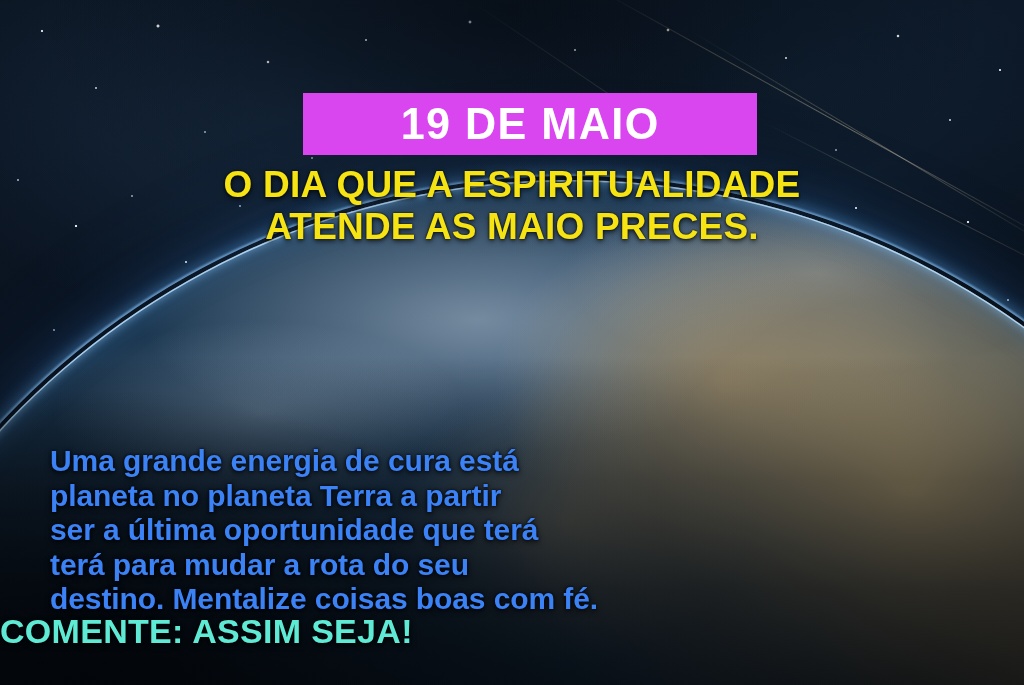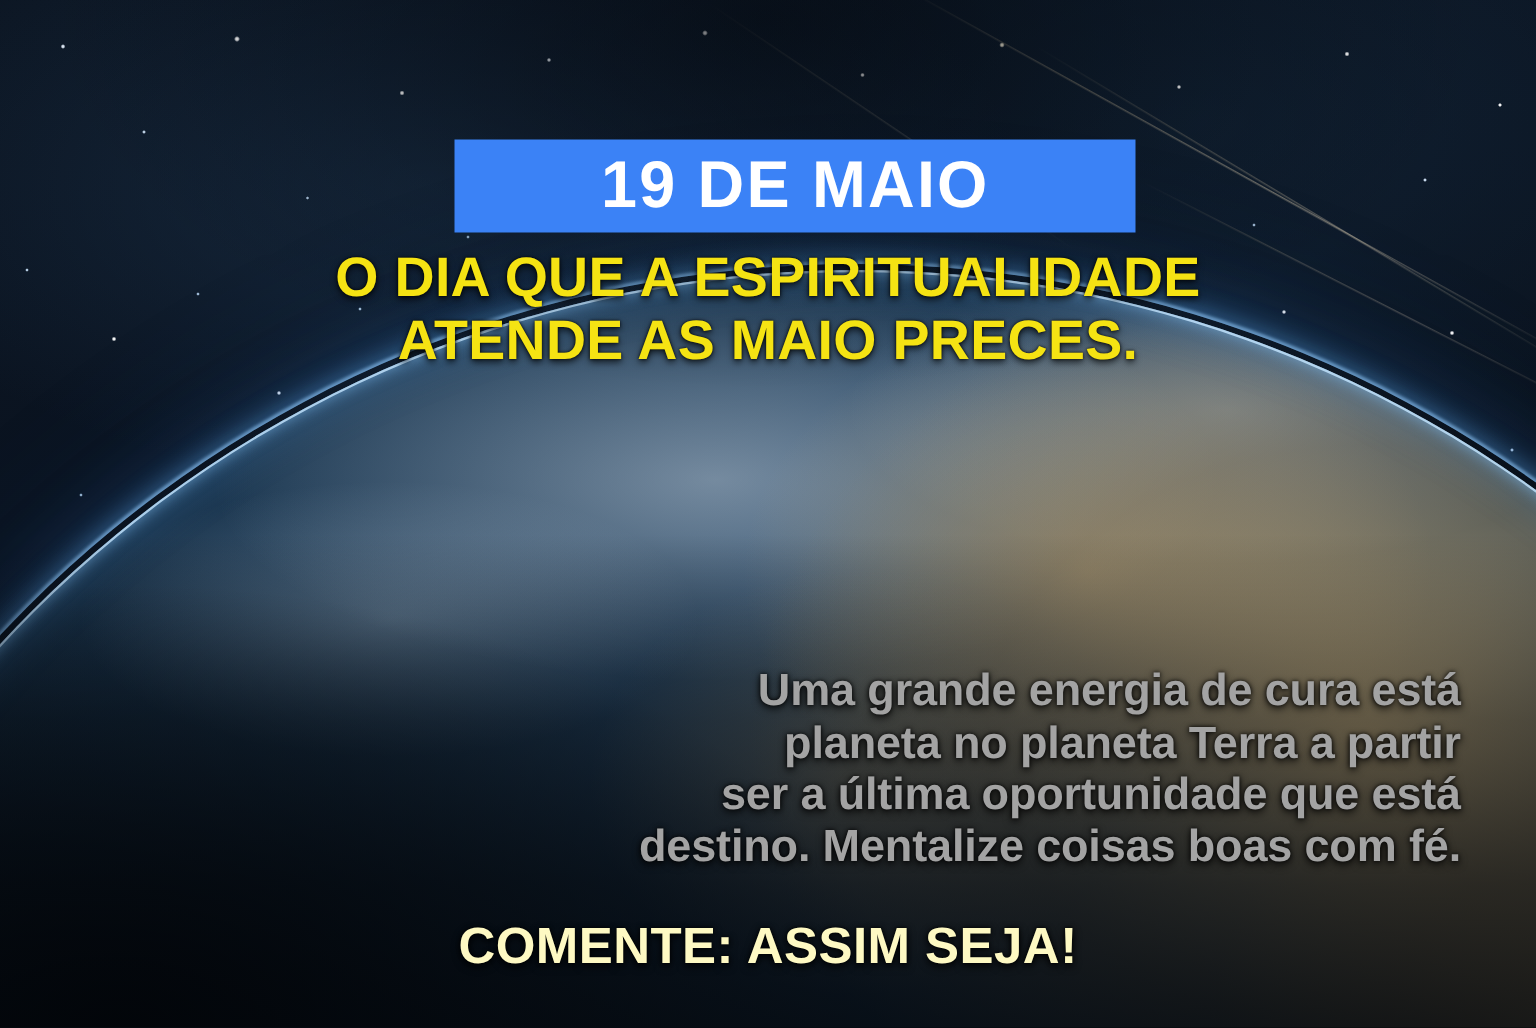--- a/index.html
+++ b/index.html
@@ -187,21 +187,21 @@
     inset: 0;
   }
 
   
   .date-banner {
     position: absolute;
     left: 303px;
     top: 93px;
     width: 454px;
     height: 62px;
-    background: #3b82f6;
+    background: #d946ef;
     display: flex;
     align-items: center;
     justify-content: center;
   }
   .date-banner-text {
     color: #ffffff;
     font-family: "Liberation Sans", sans-serif;
     font-weight: bold;
     font-size: 44px;
     letter-spacing: 1.5px;
@@ -226,39 +226,38 @@
     text-shadow: 0 2px 5px rgba(0,0,0,0.75), 0 0 2px rgba(0,0,0,0.9);
   }
   .headline .hl-line { display: block; white-space: nowrap; }
 
   
   .body-copy {
     position: absolute;
     left: 50px;
     top: 444px;
     width: 924px;
-    text-align: right;
-    color: #a3a3a3;
+    text-align: left;
+    color: #3b82f6;
     font-family: "Liberation Sans", sans-serif;
     font-weight: bold;
     font-size: 30px;
     line-height: 34.5px;
     letter-spacing: -0.1px;
     text-shadow: 0 2px 6px rgba(0,0,0,0.85), 0 0 3px rgba(0,0,0,0.9);
   }
   .body-copy .bc-line { display: block; white-space: nowrap; }
 
   
   .cta {
     position: absolute;
     left: 0;
     top: 611px;
     width: 1024px;
-    text-align: center;
-    color: #fef9c3;
+    color: #5eead4;
     font-family: "Liberation Sans", sans-serif;
     font-weight: bold;
     font-size: 34px;
     line-height: 40px;
     letter-spacing: 0.3px;
     text-shadow: 0 2px 6px rgba(0,0,0,0.85), 0 0 3px rgba(0,0,0,0.9);
     white-space: nowrap;
   }
 </style>
 </head>
@@ -292,20 +291,21 @@
     </div>
 
     <div class="headline">
       <span class="hl-line">O DIA QUE A ESPIRITUALIDADE</span>
       <span class="hl-line">ATENDE AS MAIO PRECES.</span>
     </div>
 
     <div class="body-copy">
       <span class="bc-line">Uma grande energia de cura está</span>
       <span class="bc-line">planeta no planeta Terra a partir</span>
-      <span class="bc-line">ser a última oportunidade que está</span>
+      <span class="bc-line">ser a última oportunidade que terá</span>
+      <span class="bc-line">terá para mudar a rota do seu</span>
       <span class="bc-line">destino. Mentalize coisas boas com fé.</span>
     </div>
 
     <div class="cta">COMENTE: ASSIM SEJA!</div>
 
   </div>
 </div>
 
 </body></html>

